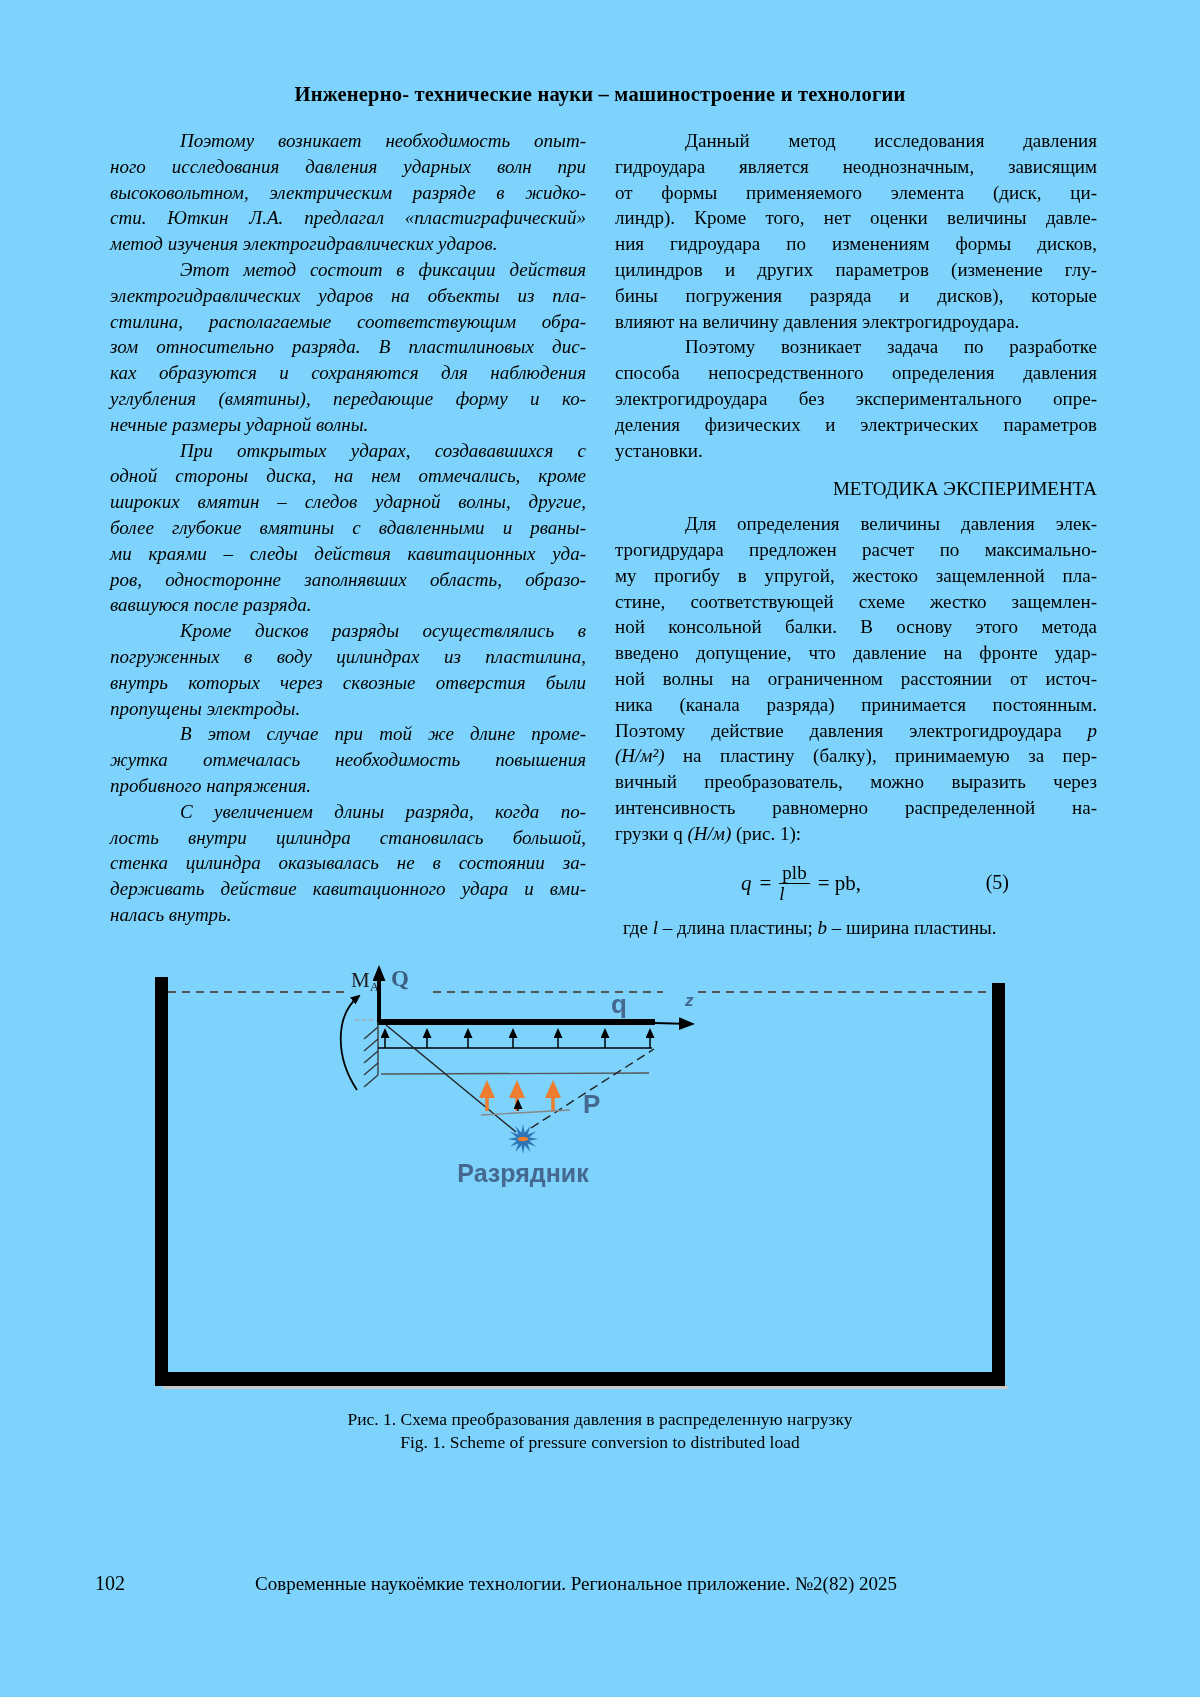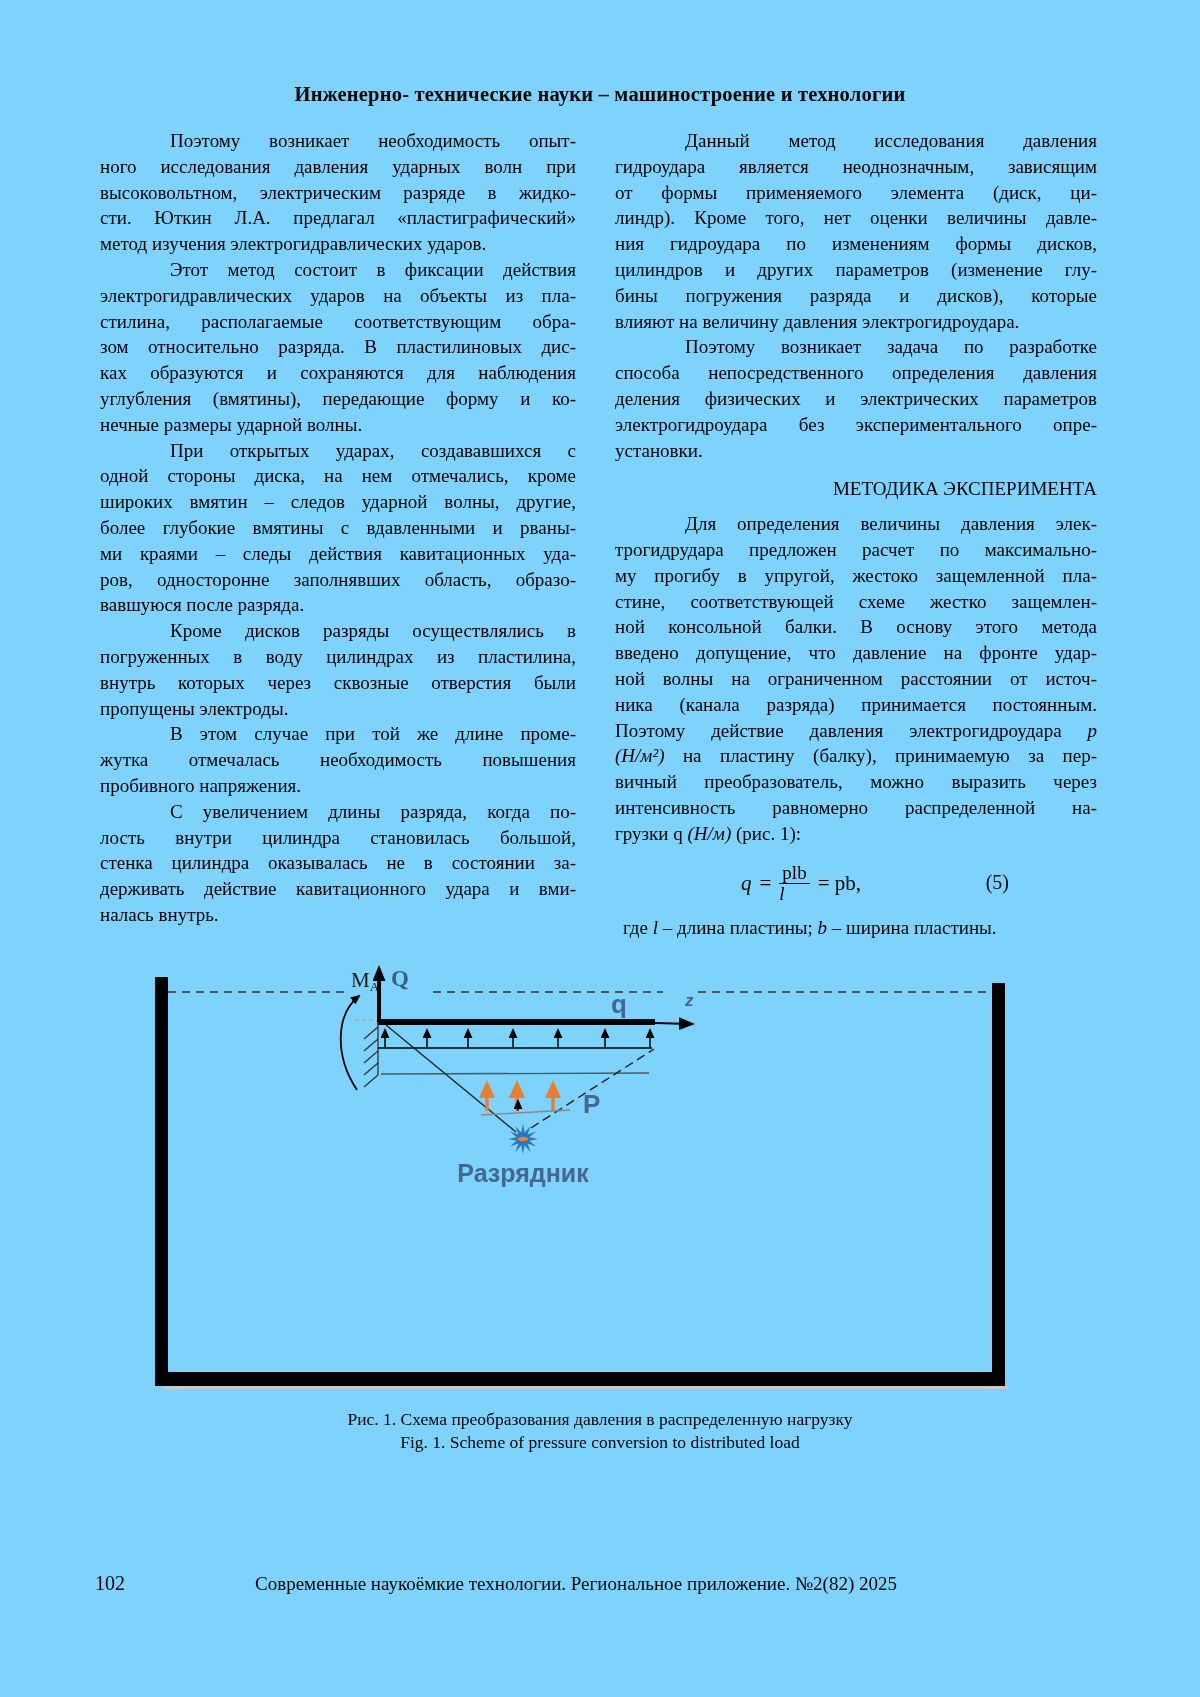--- a/index.html
+++ b/index.html
@@ -13,21 +13,21 @@
   }
   .page-title{
     position:absolute;top:83px;left:0;width:1200px;
     text-align:center;font-size:20.5px;font-weight:bold;
     letter-spacing:.2px;
   }
   .col{
     position:absolute;top:128px;
     font-size:19px;line-height:25.8px;
   }
-  .col-left{left:100px;width:476px;}
+  .col-left{left:110px;width:476px;font-style:italic;}
   .col-right{left:615px;width:482px;}
   .line{
     text-align:justify;
     text-align-last:justify;
     -moz-text-align-last:justify;
     white-space:nowrap;
   }
   .line.ind{text-indent:70px;}
   .line.end{text-align-last:left;-moz-text-align-last:left;white-space:normal;}
   .subheading{
@@ -109,22 +109,22 @@
         <div class="line ind">Данный метод исследования давления</div>
         <div class="line">гидроудара является неоднозначным, зависящим</div>
         <div class="line">от формы применяемого элемента (диск, ци-</div>
         <div class="line">линдр). Кроме того, нет оценки величины давле-</div>
         <div class="line">ния гидроудара по изменениям формы дисков,</div>
         <div class="line">цилиндров и других параметров (изменение глу-</div>
         <div class="line">бины погружения разряда и дисков), которые</div>
         <div class="line end">влияют на величину давления электрогидроудара.</div>
         <div class="line ind">Поэтому возникает задача по разработке</div>
         <div class="line">способа непосредственного определения давления</div>
+        <div class="line">электрогидроудара без экспериментального опре-</div>
         <div class="line">деления физических и электрических параметров</div>
-        <div class="line">электрогидроудара без экспериментального опре-</div>
         <div class="line end">установки.</div>
       </div>
     <div class="subheading">МЕТОДИКА ЭКСПЕРИМЕНТА</div>
     <div>
         <div class="line ind">Для определения величины давления элек-</div>
         <div class="line">трогидрудара  предложен расчет по максимально-</div>
         <div class="line">му прогибу в упругой, жестоко защемленной пла-</div>
         <div class="line">стине, соответствующей схеме жестко защемлен-</div>
         <div class="line">ной консольной балки. В основу этого метода</div>
         <div class="line">введено допущение, что давление на фронте удар-</div>

